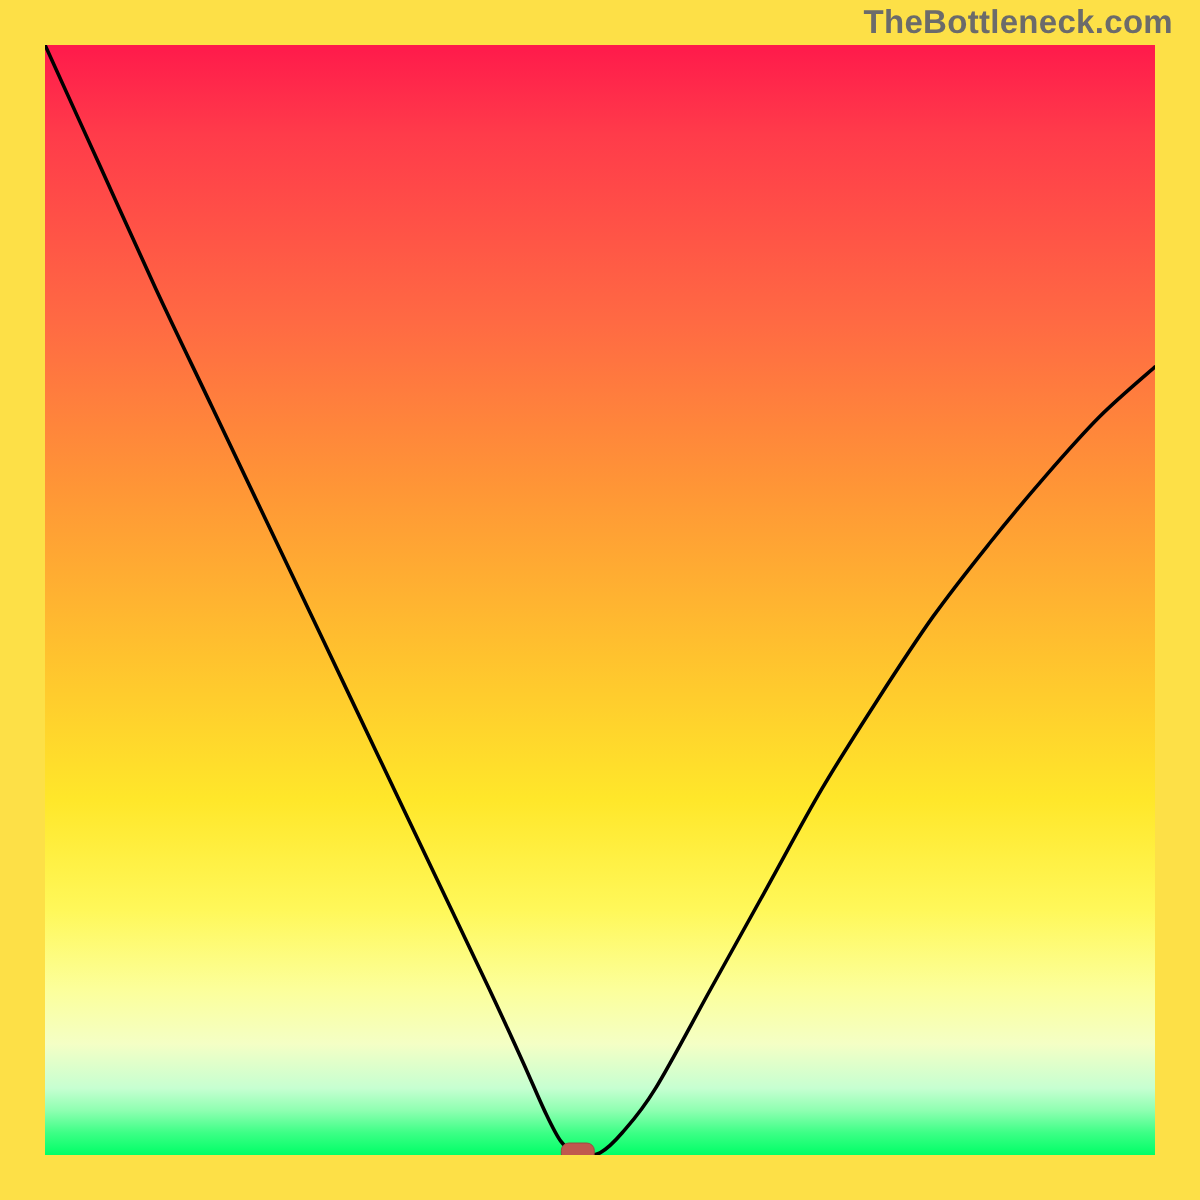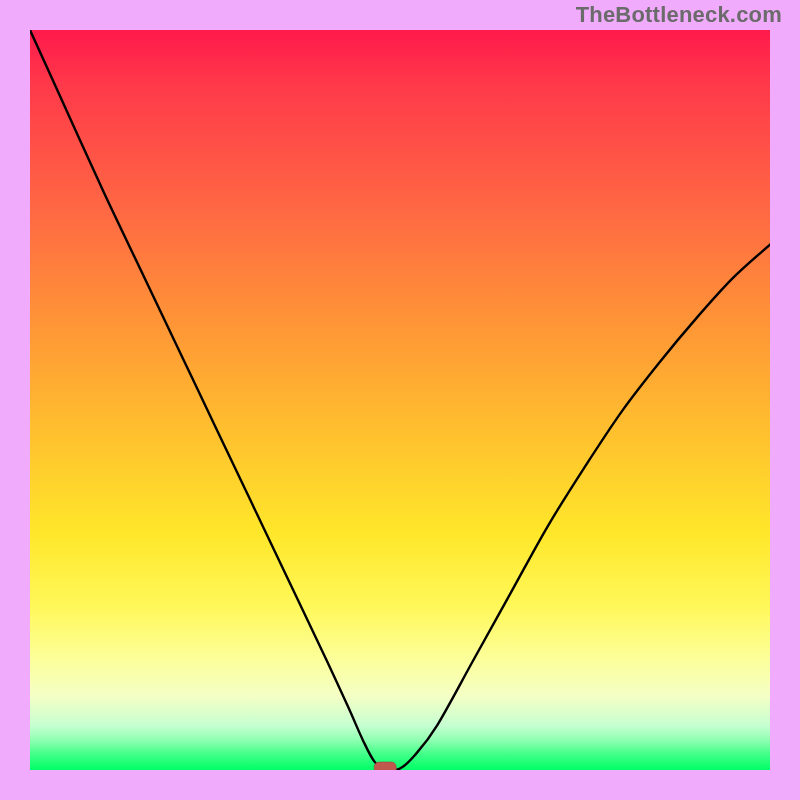--- a/index.html
+++ b/index.html
@@ -8,21 +8,21 @@
     width: 800px;
     height: 800px;
     background: #000;
     font-family: Arial, Helvetica, sans-serif;
     overflow: hidden;
   }
   .frame {
     position: relative;
     width: 800px;
     height: 800px;
-    background: #f0abfc;
+    background: #fde047;
   }
   .watermark {
     position: absolute;
     top: 2px;
     right: 18px;
     font-size: 22px;
     font-weight: 600;
     color: #6b6b6b;
     letter-spacing: 0.2px;
   }

